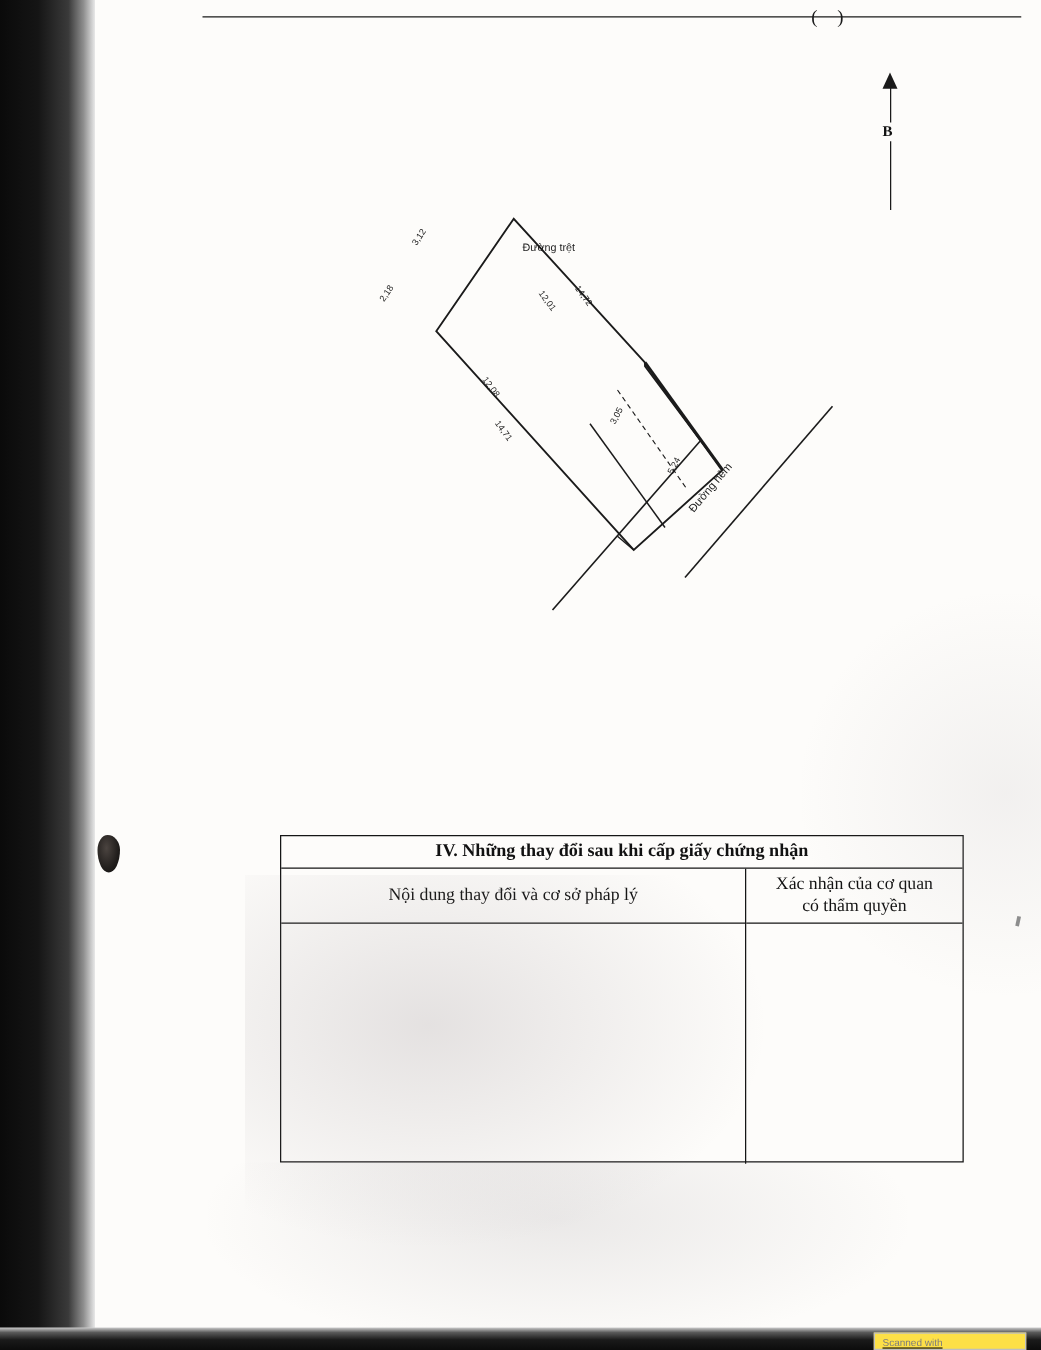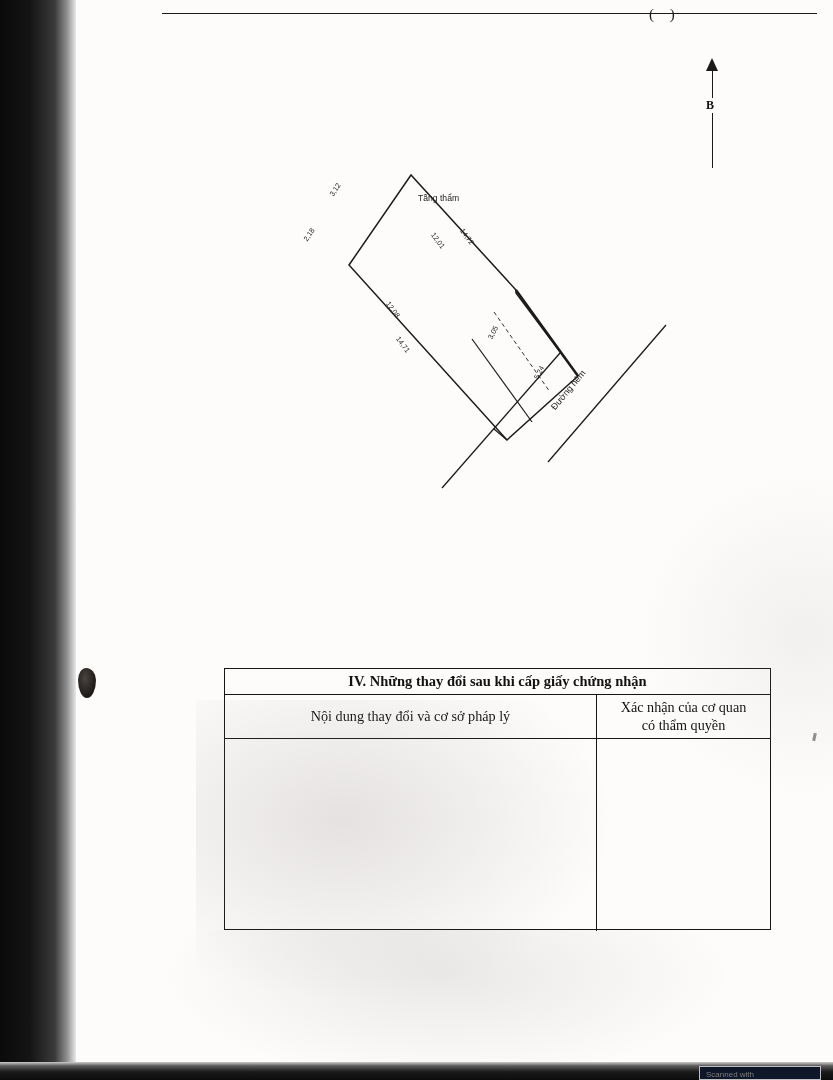--- a/index.html
+++ b/index.html
@@ -256,22 +256,23 @@
   }
   
   .wm {
     position: absolute;
     left: 699px;
     top: 1066px;
     width: 122px;
     height: 14px;
     border: 1px solid #bfbfbf;
     box-sizing: border-box;
-    background: #0f172a;
+    background: #fde047;
     overflow: hidden;
+    text-decoration: underline;
   }
   .wm span {
     display: block;
     font-family: "Liberation Sans", sans-serif;
     font-size: 8px;
     color: #7d7d7d;
     padding-left: 6px;
     line-height: 16px;
     white-space: nowrap;
   }
@@ -305,21 +306,21 @@
 
         <line x1="246" y1="199" x2="306" y2="282" stroke="#1b1b1b" stroke-width="1.2"></line>
         <line x1="268" y1="172" x2="324" y2="252" stroke="#1b1b1b" stroke-width="0.9" stroke-dasharray="4 3"></line>
 
         <line x1="281" y1="300" x2="268" y2="289" stroke="#1b1b1b" stroke-width="1.2"></line>
 
         <line x1="334" y1="213" x2="216" y2="348" stroke="#1b1b1b" stroke-width="1.3"></line>
         <line x1="440" y1="185" x2="322" y2="322" stroke="#1b1b1b" stroke-width="1.3"></line>
       </svg>
 
-      <div class="lbl-mid" style="left:192px; top:53px;">Tầng thẩm</div>
+      <div class="lbl-mid" style="left:192px; top:53px;">Đường trệt</div>
 
       <div class="lbl" style="left:102px; top:45px; transform: rotate(-56deg);">3,12</div>
       <div class="lbl" style="left:76px; top:90px; transform: rotate(-56deg);">2,18</div>
       <div class="lbl" style="left:203px; top:96px; transform: rotate(54deg);">12,01</div>
       <div class="lbl" style="left:232px; top:92px; transform: rotate(54deg);">14,72</div>
       <div class="lbl" style="left:158px; top:165px; transform: rotate(54deg);">12,08</div>
       <div class="lbl" style="left:168px; top:200px; transform: rotate(54deg);">14,71</div>
       <div class="lbl" style="left:260px; top:188px; transform: rotate(-62deg);">3,05</div>
       <div class="lbl" style="left:306px; top:228px; transform: rotate(-62deg);">5,24</div>
 

